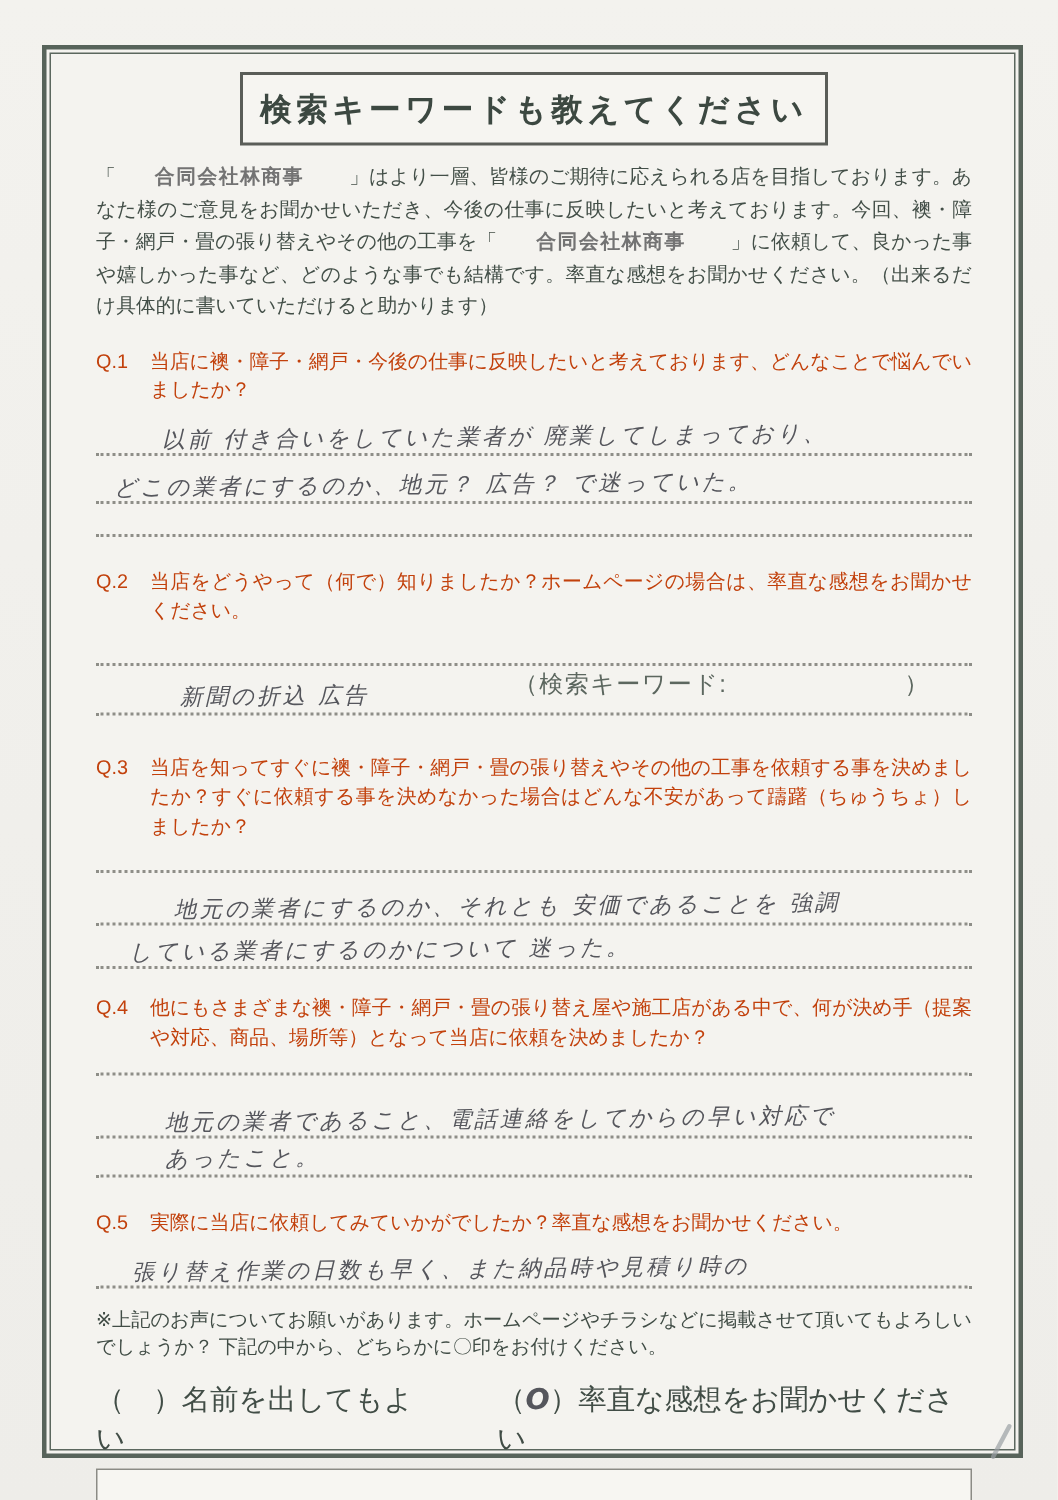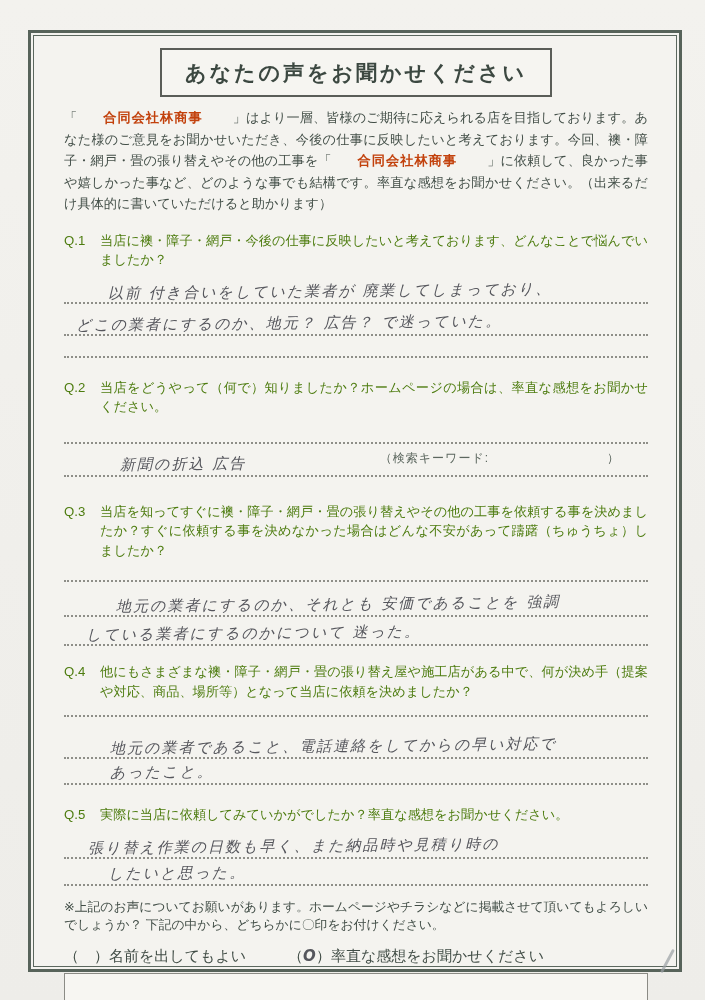--- a/index.html
+++ b/index.html
@@ -36,50 +36,50 @@
     color:#3c4841;
     padding:9px 0 8px;
     background:#f6f5f1;
   }
   .intro {
     margin-top:10px;
     font-size:13.2px; line-height:21.5px;
     text-align:justify;
     color:#434f48;
   }
-  .company { font-weight:bold; color:#c2410c; letter-spacing:1px; margin:12px 30px 0 26px; }
+  .company { font-weight:bold; color:#737373; letter-spacing:1px; margin:12px 30px 0 26px; }
   .q-block { }
-  .q-head { display:flex; font-size:13.2px; line-height:19.5px; color:#4d7c0f; }
+  .q-head { display:flex; font-size:13.2px; line-height:19.5px; color:#c2410c; }
   .q-label { flex:0 0 36px; }
   .q-text { flex:1; text-align:justify; }
   .ans-line {
     border-bottom:2px dotted #8e8e88;
     position:relative;
   }
   .hand {
     position:absolute; bottom:1px;
     font-family:"DejaVu Sans",sans-serif;
     font-style:italic;
     font-size:15px; letter-spacing:2px;
     color:#55565c;
     white-space:nowrap;
     transform:rotate(-0.6deg);
   }
   .kw {
     position:absolute; right:28px; bottom:8px;
-    font-size:12px; color:#5c675f; letter-spacing:1px;
+    font-size:16px; color:#5c675f; letter-spacing:1px;
   }
   .kw-gap { display:inline-block; width:118px; }
   .note {
     margin-top:12px;
     font-size:12.8px; line-height:18.5px;
     color:#414d46;
     text-align:justify;
   }
-  .options { display:flex; gap:42px; font-size:15px; margin-top:5px; color:#414d46; }
+  .options { display:flex; gap:42px; font-size:19px; margin-top:5px; color:#414d46; }
   .mark-o { font-family:"DejaVu Sans",sans-serif; font-style:italic; color:#55565c; font-weight:bold; }
   .footer-box {
     margin-top:7px;
     border:1px solid #8b8b85;
     height:45px;
     display:flex; align-items:center;
     padding:0 6px 0 4px;
     background:#f7f6f2;
   }
   .pen-mark {
@@ -88,21 +88,21 @@
   }
 </style>
 </head>
 <body>
 
 <div class="paper-shade"></div>
 
 <div class="frame-outer">
   <div class="frame-inner">
 
-    <div class="title-box">あなたの声をお聞かせください</div>
+    <div class="title-box">検索キーワードも教えてください</div>
 
     <p class="intro"><span>「</span><span class="company">合同会社林商事</span><span>」はより一層、皆様のご期待に応えられる店を目指しております。あなた様のご意見をお聞かせいただき、今後の仕事に反映したいと考えております。今回、襖・障子・網戸・畳の張り替えやその他の工事を</span><span>「</span><span class="company">合同会社林商事</span><span>」に依頼して、良かった事や嬉しかった事など、どのような事でも結構です。率直な感想をお聞かせください。（出来るだけ具体的に書いていただけると助かります）</span></p>
 
     <div class="q-block" style="margin-top:16px;">
       <div class="q-head">
         <span class="q-label">Q.1</span>
         <span class="q-text">当店に襖・障子・網戸・今後の仕事に反映したいと考えております、どんなことで悩んでいましたか？</span>
       </div>
       <div class="ans-line" style="height:32px;">
         <span class="hand" style="left:44px;">以前 付き合いをしていた業者が 廃業してしまっており、</span>
@@ -154,23 +154,20 @@
     </div>
 
     <div class="q-block" style="margin-top:20px;">
       <div class="q-head">
         <span class="q-label">Q.5</span>
         <span class="q-text">実際に当店に依頼してみていかがでしたか？率直な感想をお聞かせください。</span>
       </div>
       <div class="ans-line" style="height:32px;">
         <span class="hand" style="left:24px;">張り替え作業の日数も早く、また納品時や見積り時の</span>
       </div>
-      <div class="ans-line" style="height:25px;">
-        <span class="hand" style="left:44px;">したいと思った。</span>
-      </div>
     </div>
 
     <p class="note">※上記のお声についてお願いがあります。ホームページやチラシなどに掲載させて頂いてもよろしいでしょうか？ 下記の中から、どちらかに〇印をお付けください。</p>
     <div class="options">
       <span>（　）名前を出してもよい</span>
       <span><span>（</span><span class="mark-o">O</span><span>）率直な感想をお聞かせください</span></span>
     </div>
 
     <div class="footer-box">
       

